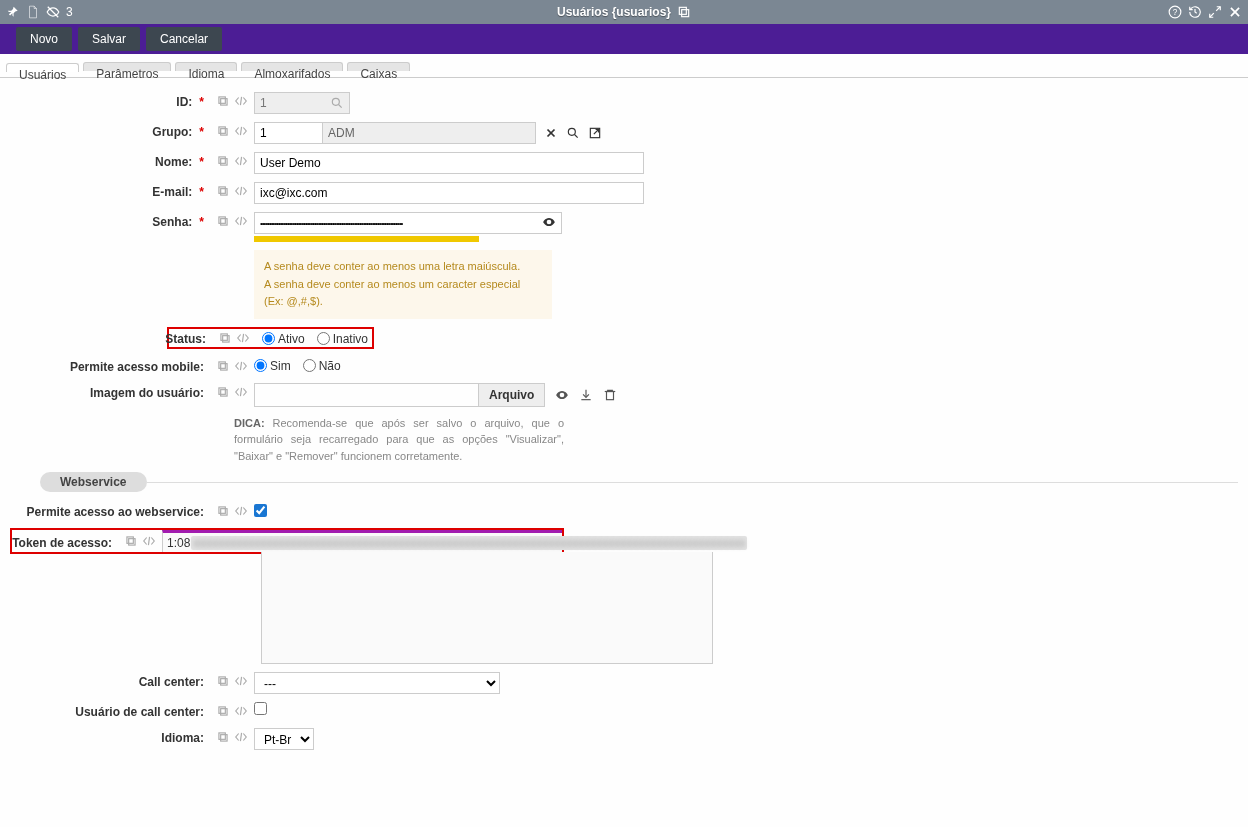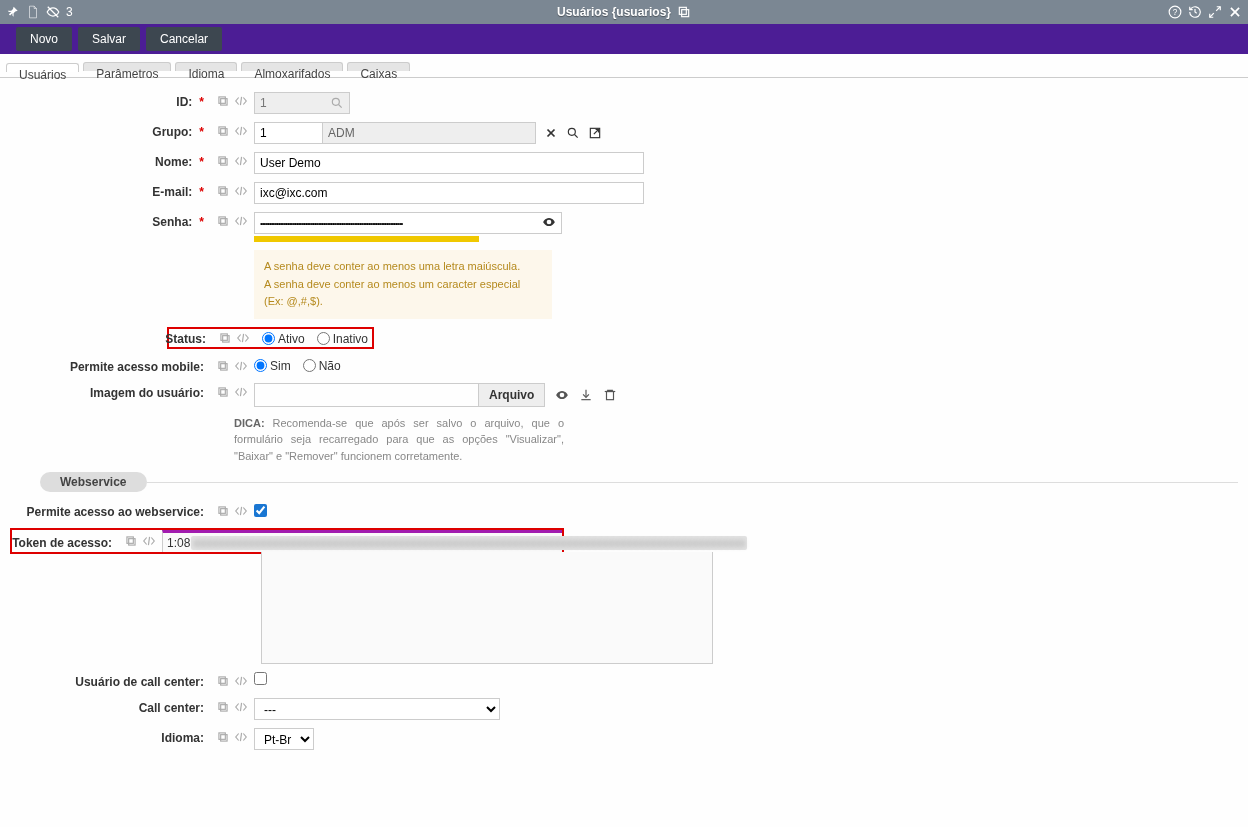--- a/index.html
+++ b/index.html
@@ -523,20 +523,42 @@
       </div>
     </div>
   </div>
   <div class="form-row" style="margin-top:-10px;">
     <div style="width:251px;"></div>
     <div class="token-area" style="border-top:none;"></div>
   </div>
 
   <div class="form-row">
     <div class="label">
+        <span>Call center:</span>
+      </div>
+    <div class="icons">
+      <span class="mini-icon">
+          <svg viewBox="0 0 24 24">
+            <rect x="8" y="8" width="11" height="11" fill="none" stroke="#aaa" stroke-width="2"></rect>
+            <rect x="5" y="5" width="11" height="11" fill="none" stroke="#aaa" stroke-width="2"></rect>
+          </svg>
+        </span>
+      <span class="mini-icon">
+          <svg viewBox="0 0 24 24" fill="none" stroke="#aaa" stroke-width="2">
+            <polyline points="8 6 3 12 8 18"></polyline>
+            <polyline points="16 6 21 12 16 18"></polyline>
+            <line x1="13" y1="5" x2="11" y2="19"></line>
+          </svg>
+        </span>
+    </div>
+    <div class="field"><select style="width:246px;"><option>---</option></select></div>
+  </div>
+
+  <div class="form-row">
+    <div class="label">
         <span>Usuário de call center:</span>
       </div>
     <div class="icons">
       <span class="mini-icon">
           <svg viewBox="0 0 24 24">
             <rect x="8" y="8" width="11" height="11" fill="none" stroke="#aaa" stroke-width="2"></rect>
             <rect x="5" y="5" width="11" height="11" fill="none" stroke="#aaa" stroke-width="2"></rect>
           </svg>
         </span>
       <span class="mini-icon">
@@ -545,42 +567,20 @@
             <polyline points="16 6 21 12 16 18"></polyline>
             <line x1="13" y1="5" x2="11" y2="19"></line>
           </svg>
         </span>
     </div>
     <div class="field"><input type="checkbox" style=""></div>
   </div>
 
   <div class="form-row">
     <div class="label">
-        <span>Call center:</span>
-      </div>
-    <div class="icons">
-      <span class="mini-icon">
-          <svg viewBox="0 0 24 24">
-            <rect x="8" y="8" width="11" height="11" fill="none" stroke="#aaa" stroke-width="2"></rect>
-            <rect x="5" y="5" width="11" height="11" fill="none" stroke="#aaa" stroke-width="2"></rect>
-          </svg>
-        </span>
-      <span class="mini-icon">
-          <svg viewBox="0 0 24 24" fill="none" stroke="#aaa" stroke-width="2">
-            <polyline points="8 6 3 12 8 18"></polyline>
-            <polyline points="16 6 21 12 16 18"></polyline>
-            <line x1="13" y1="5" x2="11" y2="19"></line>
-          </svg>
-        </span>
-    </div>
-    <div class="field"><select style="width:246px;"><option>---</option></select></div>
-  </div>
-
-  <div class="form-row">
-    <div class="label">
         <span>Idioma:</span>
       </div>
     <div class="icons">
       <span class="mini-icon">
           <svg viewBox="0 0 24 24">
             <rect x="8" y="8" width="11" height="11" fill="none" stroke="#aaa" stroke-width="2"></rect>
             <rect x="5" y="5" width="11" height="11" fill="none" stroke="#aaa" stroke-width="2"></rect>
           </svg>
         </span>
       <span class="mini-icon">

